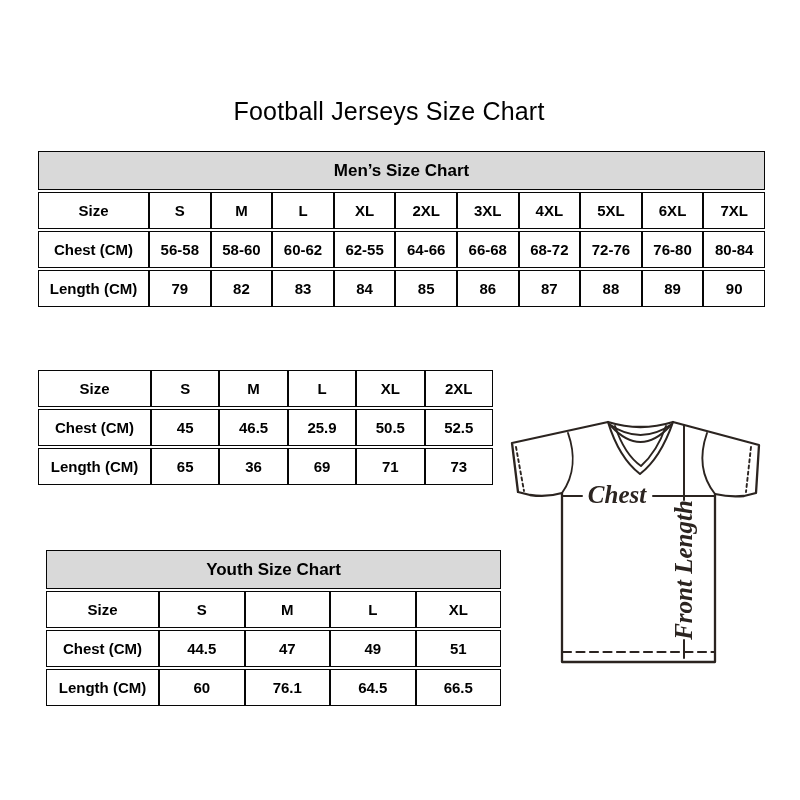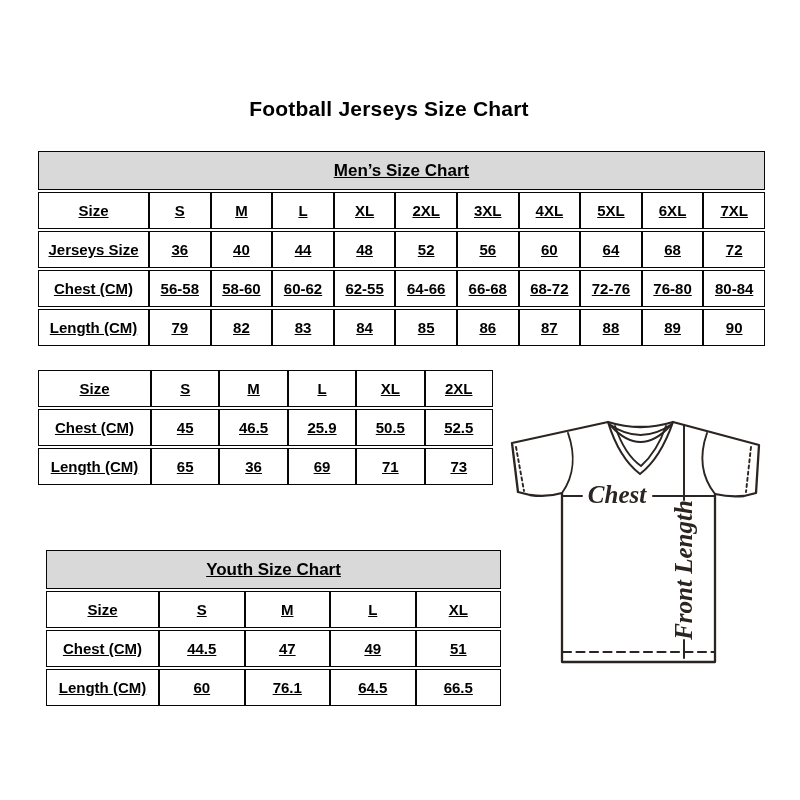--- a/index.html
+++ b/index.html
@@ -12,31 +12,30 @@
     font-family: "Liberation Sans", sans-serif;
     color: #000;
     overflow: hidden;
   }
   .page-title {
     position: absolute;
     top: 97px;
     left: 0;
     width: 778px;
     text-align: center;
-    font-size: 21px;
-    font-weight: bold;
+    font-size: 25px;
+    font-weight: normal;
     letter-spacing: 0.2px;
   }
   table.size-table {
     position: absolute;
     border-collapse: separate;
     border-spacing: 0 2px;
     table-layout: fixed;
     background: #fff;
-    text-decoration: underline;
   }
   table.size-table td {
     border: 1.5px solid #060606;
     text-align: center;
     vertical-align: middle;
     font-weight: bold;
     font-size: 15px;
     height: 37px;
     padding: 0 2px;
     overflow: hidden;
@@ -98,33 +97,20 @@
           <td>L</td>
           <td>XL</td>
           <td>2XL</td>
           <td>3XL</td>
           <td>4XL</td>
           <td>5XL</td>
           <td>6XL</td>
           <td>7XL</td>
         </tr>
         <tr>
-          <td>Jerseys Size</td>
-          <td>36</td>
-          <td>40</td>
-          <td>44</td>
-          <td>48</td>
-          <td>52</td>
-          <td>56</td>
-          <td>60</td>
-          <td>64</td>
-          <td>68</td>
-          <td>72</td>
-        </tr>
-        <tr>
           <td>Chest (CM)</td>
           <td>56-58</td>
           <td>58-60</td>
           <td>60-62</td>
           <td>62-55</td>
           <td>64-66</td>
           <td>66-68</td>
           <td>68-72</td>
           <td>72-76</td>
           <td>76-80</td>

